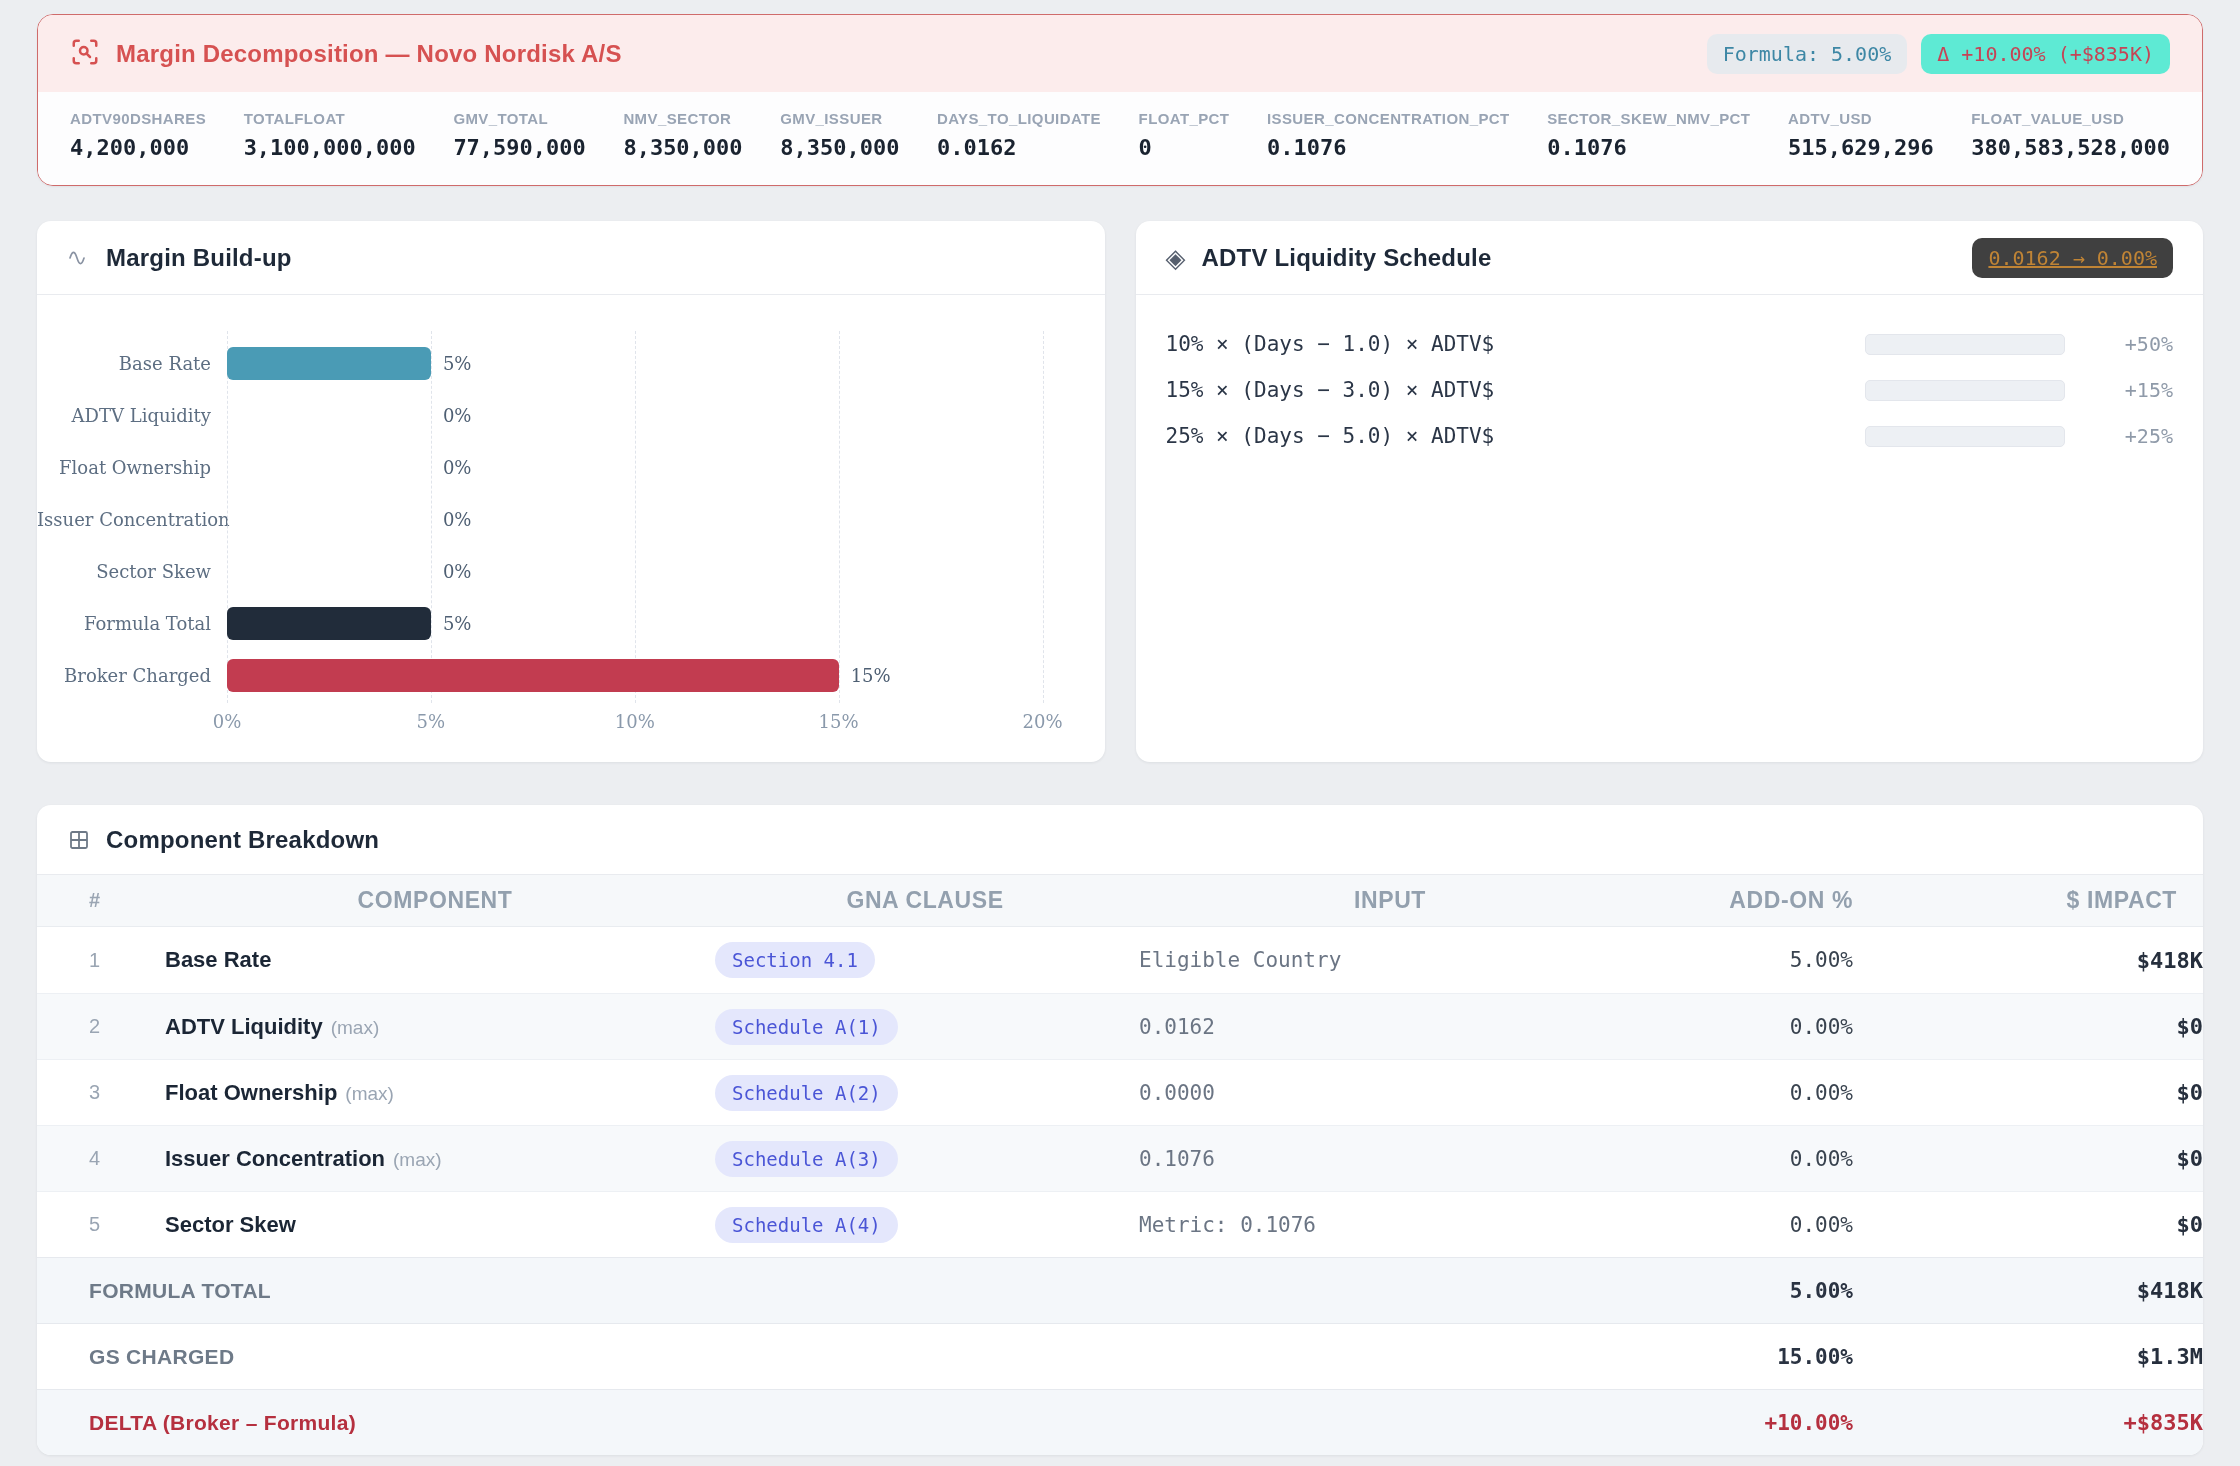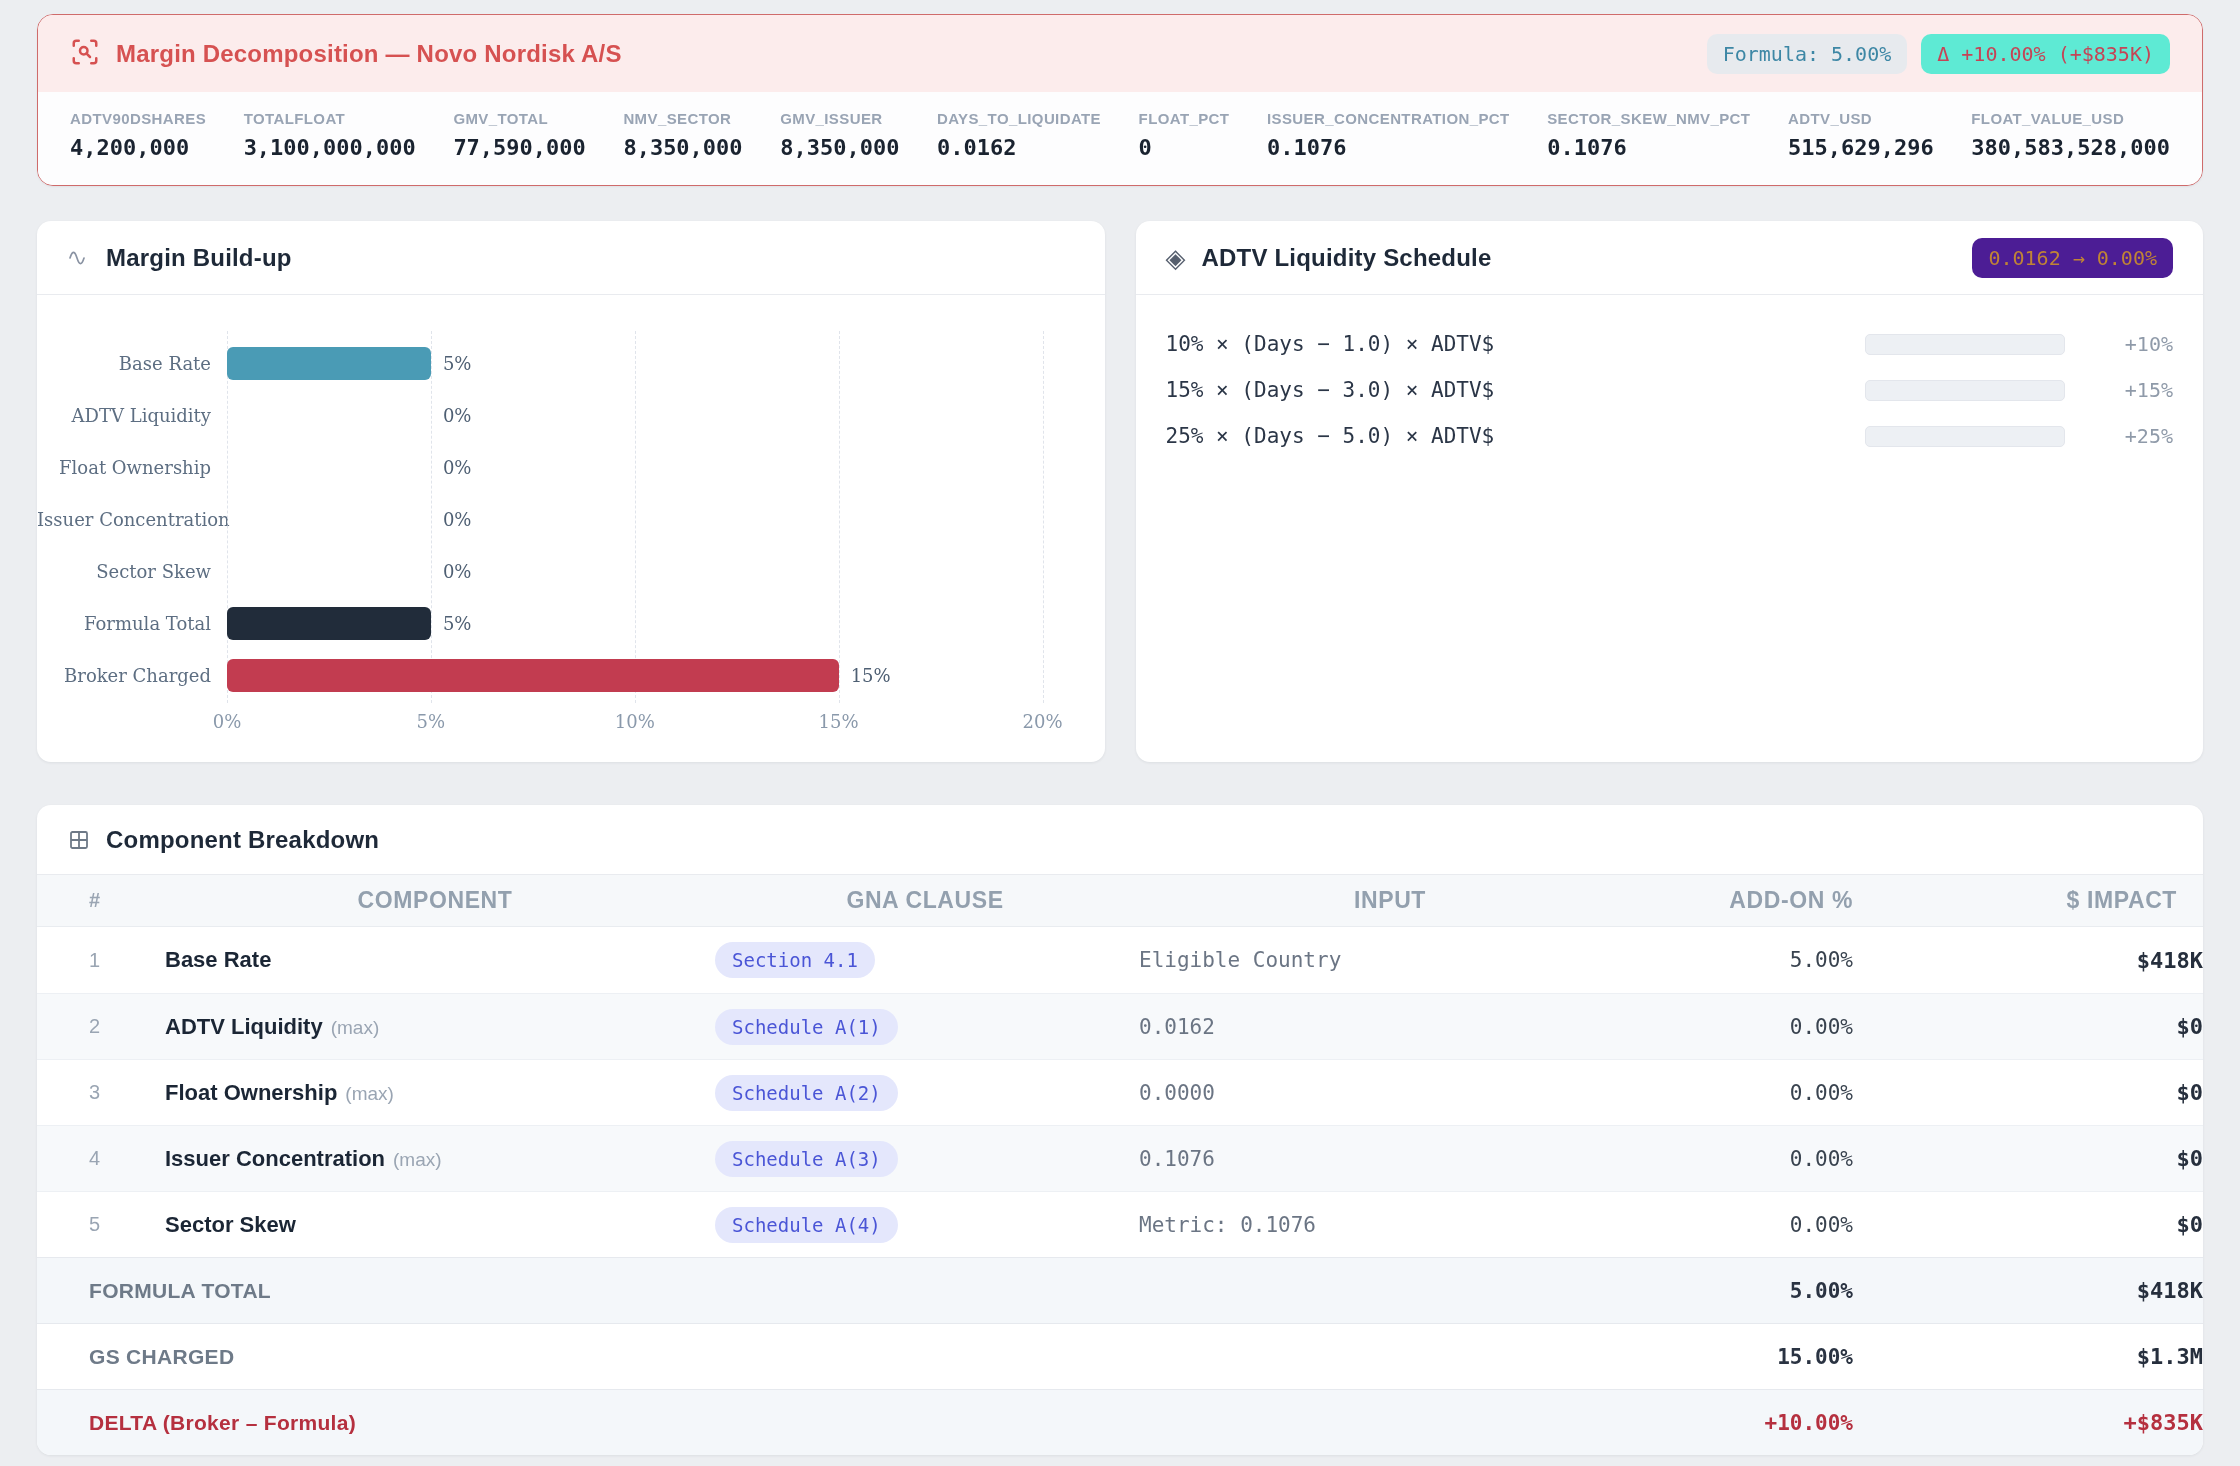--- a/index.html
+++ b/index.html
@@ -8,21 +8,21 @@
 
   
   .alert-card { border:1.5px solid #cf6b6b; border-radius:16px; overflow:hidden; background:#fdfdfe; box-shadow:0 1px 2px rgba(16,24,40,.05); }
   .alert-head { background:#fcecec; height:77px; display:flex; align-items:center; justify-content:space-between; padding:0 32px; }
   .head-left { display:flex; align-items:center; gap:16px; }
   .alert-title { font-size:24px; font-weight:bold; color:#d65151; letter-spacing:.2px; }
   .head-badges { display:flex; gap:14px; }
   .badge { font-family:"DejaVu Sans Mono", monospace; font-size:20px; padding:8px 16px; border-radius:10px; white-space:nowrap; }
   .badge-formula { background:#e7eaee; color:#3d87a5; }
   .badge-delta { background:#5eead4; color:#c54456; }
-  .badge-amber { background:#4c1d95; color:#c08435; }
+  .badge-amber { background:#404040; color:#c08435;text-decoration:underline; }
 
   .metrics { background:#fdfdfe; padding:18px 32px 0 32px; display:flex; justify-content:space-between; gap:14px; height:93px; }
   .metric { display:flex; flex-direction:column; }
   .metric-label { font-size:15px; font-weight:600; color:#99a4b4; letter-spacing:.4px; white-space:nowrap; }
   .metric-value { margin-top:8px; font-family:"DejaVu Sans Mono", monospace; font-weight:bold; font-size:22px; color:#1a2330; white-space:nowrap; }
 
   
   .cards-row { margin-top:35px; display:grid; grid-template-columns:1fr 1fr; gap:31px; }
   .card { background:#ffffff; border-radius:14px; box-shadow:0 1px 3px rgba(16,24,40,.07); overflow:hidden; }
   .cards-row .card { height:541px;border-radius:14px; }
@@ -232,21 +232,21 @@
         <div class="head-left">
           <span class="icon diamond-glyph">◈</span>
           <h2 class="card-title">ADTV Liquidity Schedule</h2>
         </div>
         <span class="badge badge-amber">0.0162 → 0.00%</span>
       </div>
       <div class="schedule" id="schedule">
           <div class="srow">
             <span class="sformula">10% × (Days − 1.0) × ADTV$</span>
             <div class="meter"></div>
-            <span class="saddon">+10%</span>
+            <span class="saddon">+50%</span>
           </div>
           <div class="srow">
             <span class="sformula">15% × (Days − 3.0) × ADTV$</span>
             <div class="meter"></div>
             <span class="saddon">+15%</span>
           </div>
           <div class="srow">
             <span class="sformula">25% × (Days − 5.0) × ADTV$</span>
             <div class="meter"></div>
             <span class="saddon">+25%</span>

